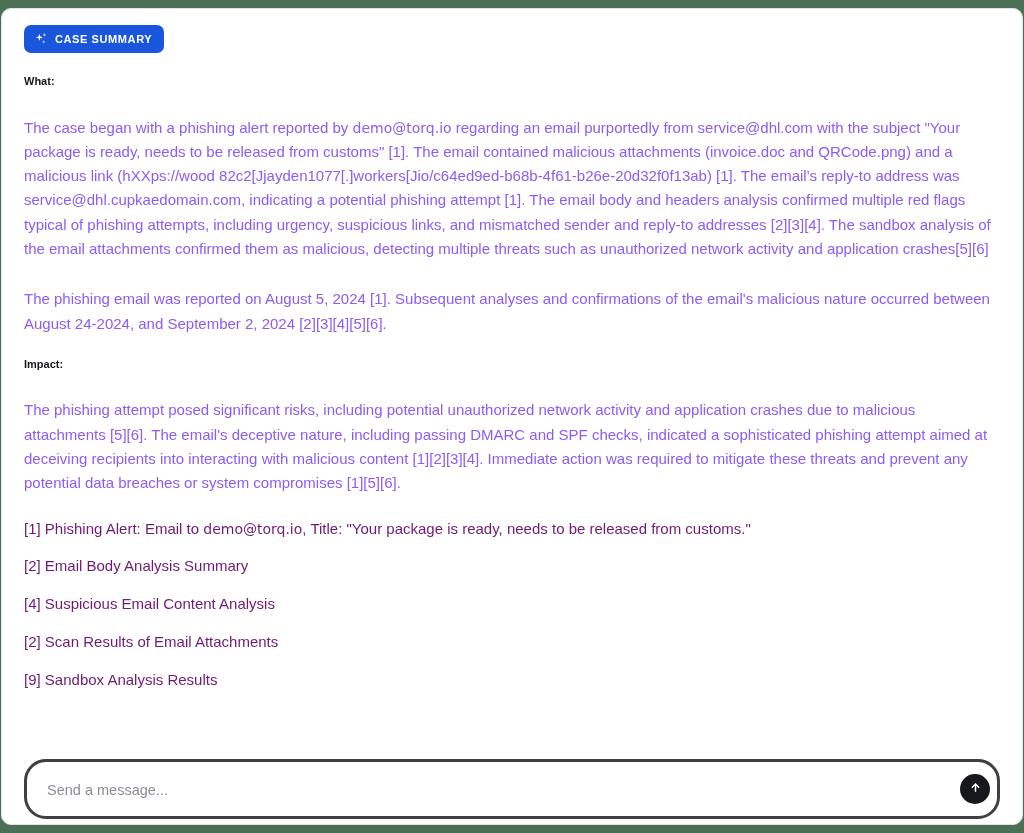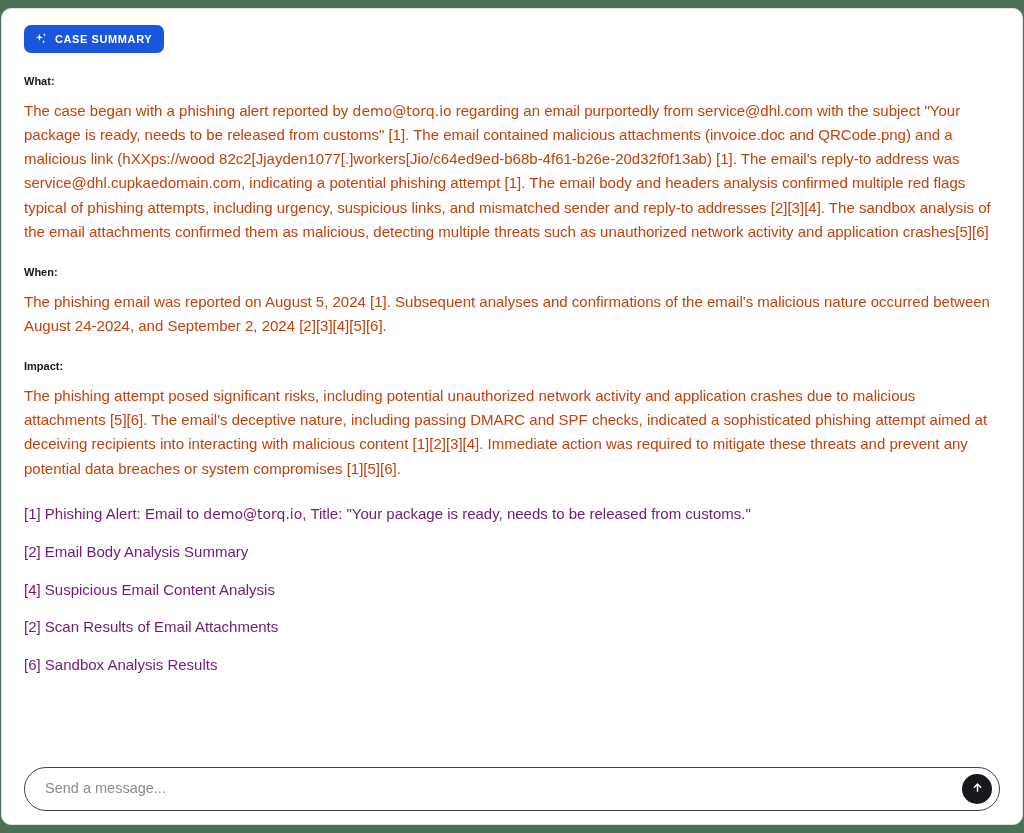--- a/index.html
+++ b/index.html
@@ -75,22 +75,22 @@
   
   .section-heading {
     font-size: 11px;
     font-weight: bold;
     color: #16181d;
     margin: 20px 0 0 0;
     line-height: 1.5;
   }
   .para {
     font-size: 15px;
-    color: #c2410c;
-    margin: 9px 0 0 0;
+    color: #8b5cf6;
+    margin: 26px 0 0 0;
     line-height: 1.62;
     max-width: 990px;
   }
   .mono-ish {
     font-family: "DejaVu Sans", sans-serif;
     font-size: 14px;
   }
   .ref-line {
     font-size: 15px;
     color: #701a75;
@@ -111,26 +111,26 @@
     height: 70px;
     display: flex;
     align-items: center;
     padding: 0 22px;
     box-sizing: border-box;
     background: #ffffff;
   }
   #composer-box {
     position: relative;
     flex: 1;
-    height: 44px;
-    border: 1px solid #404040;
+    height: 60px;
+    border: 3px solid #404040;
     border-radius: 22px;
     background: #ffffff;
     display: flex;
-    align-items: flex-end;
+    align-items: flex-start;
     padding: 0 52px 0 18px;
     box-sizing: border-box;
   }
   #message-input {
     flex: 1;
     border: none;
     outline: none;
     background: transparent;
     font-family: "Liberation Sans", sans-serif;
     font-size: 14.5px;
@@ -173,32 +173,31 @@
             <path d="M11.8 1.2 L12.35 2.75 L13.9 3.3 L12.35 3.85 L11.8 5.4 L11.25 3.85 L9.7 3.3 L11.25 2.75 Z" fill="#ffffff"></path>
             <path d="M11.0 9.4 L11.5 10.8 L12.9 11.3 L11.5 11.8 L11.0 13.2 L10.5 11.8 L9.1 11.3 L10.5 10.8 Z" fill="#ffffff"></path>
           </svg>
         </span>
         <span>CASE SUMMARY</span>
       </div>
 
       <h3 class="section-heading">What:</h3>
       <p class="para"><span>The case began with a phishing alert reported by </span><span class="mono-ish">demo@torq.io</span><span> regarding an email purportedly from service@dhl.com with the subject "Your package is ready, needs to be released from customs" [1]. The email contained malicious attachments (invoice.doc and QRCode.png) and a malicious link (hXXps://wood 82c2[Jjayden1077[.]workers[Jio/c64ed9ed-b68b-4f61-b26e-20d32f0f13ab) [1]. The email's reply-to address was service@dhl.cupkaedomain.com, indicating a potential phishing attempt [1]. The email body and headers analysis confirmed multiple red flags typical of phishing attempts, including urgency, suspicious links, and mismatched sender and reply-to addresses [2][3][4]. The sandbox analysis of the email attachments confirmed them as malicious, detecting multiple threats such as unauthorized network activity and application crashes[5][6]</span></p>
 
-      <h3 class="section-heading">When:</h3>
       <p class="para">The phishing email was reported on August 5, 2024 [1]. Subsequent analyses and confirmations of the email's malicious nature occurred between August 24-2024, and September 2, 2024 [2][3][4][5][6].</p>
 
       <h3 class="section-heading">Impact:</h3>
       <p class="para">The phishing attempt posed significant risks, including potential unauthorized network activity and application crashes due to malicious attachments [5][6]. The email's deceptive nature, including passing DMARC and SPF checks, indicated a sophisticated phishing attempt aimed at deceiving recipients into interacting with malicious content [1][2][3][4]. Immediate action was required to mitigate these threats and prevent any potential data breaches or system compromises [1][5][6].</p>
 
       <div id="references">
         <div class="ref-line"><span>[1] Phishing Alert: Email to </span><span class="mono-ish">demo@torq.io</span><span>, Title: "Your package is ready, needs to be released from customs."</span></div>
         <div class="ref-line">[2] Email Body Analysis Summary</div>
         <div class="ref-line">[4] Suspicious Email Content Analysis</div>
         <div class="ref-line">[2] Scan Results of Email Attachments</div>
-        <div class="ref-line">[6] Sandbox Analysis Results</div>
+        <div class="ref-line">[9] Sandbox Analysis Results</div>
       </div>
 
     </div>
 
     <div id="composer">
       <div id="composer-box">
         <input id="message-input" type="text" placeholder="Send a message..." style="">
         <button id="send-button">
           <span>
             <svg viewBox="0 0 16 16" width="15" height="15" xmlns="http://www.w3.org/2000/svg" aria-hidden="true">

